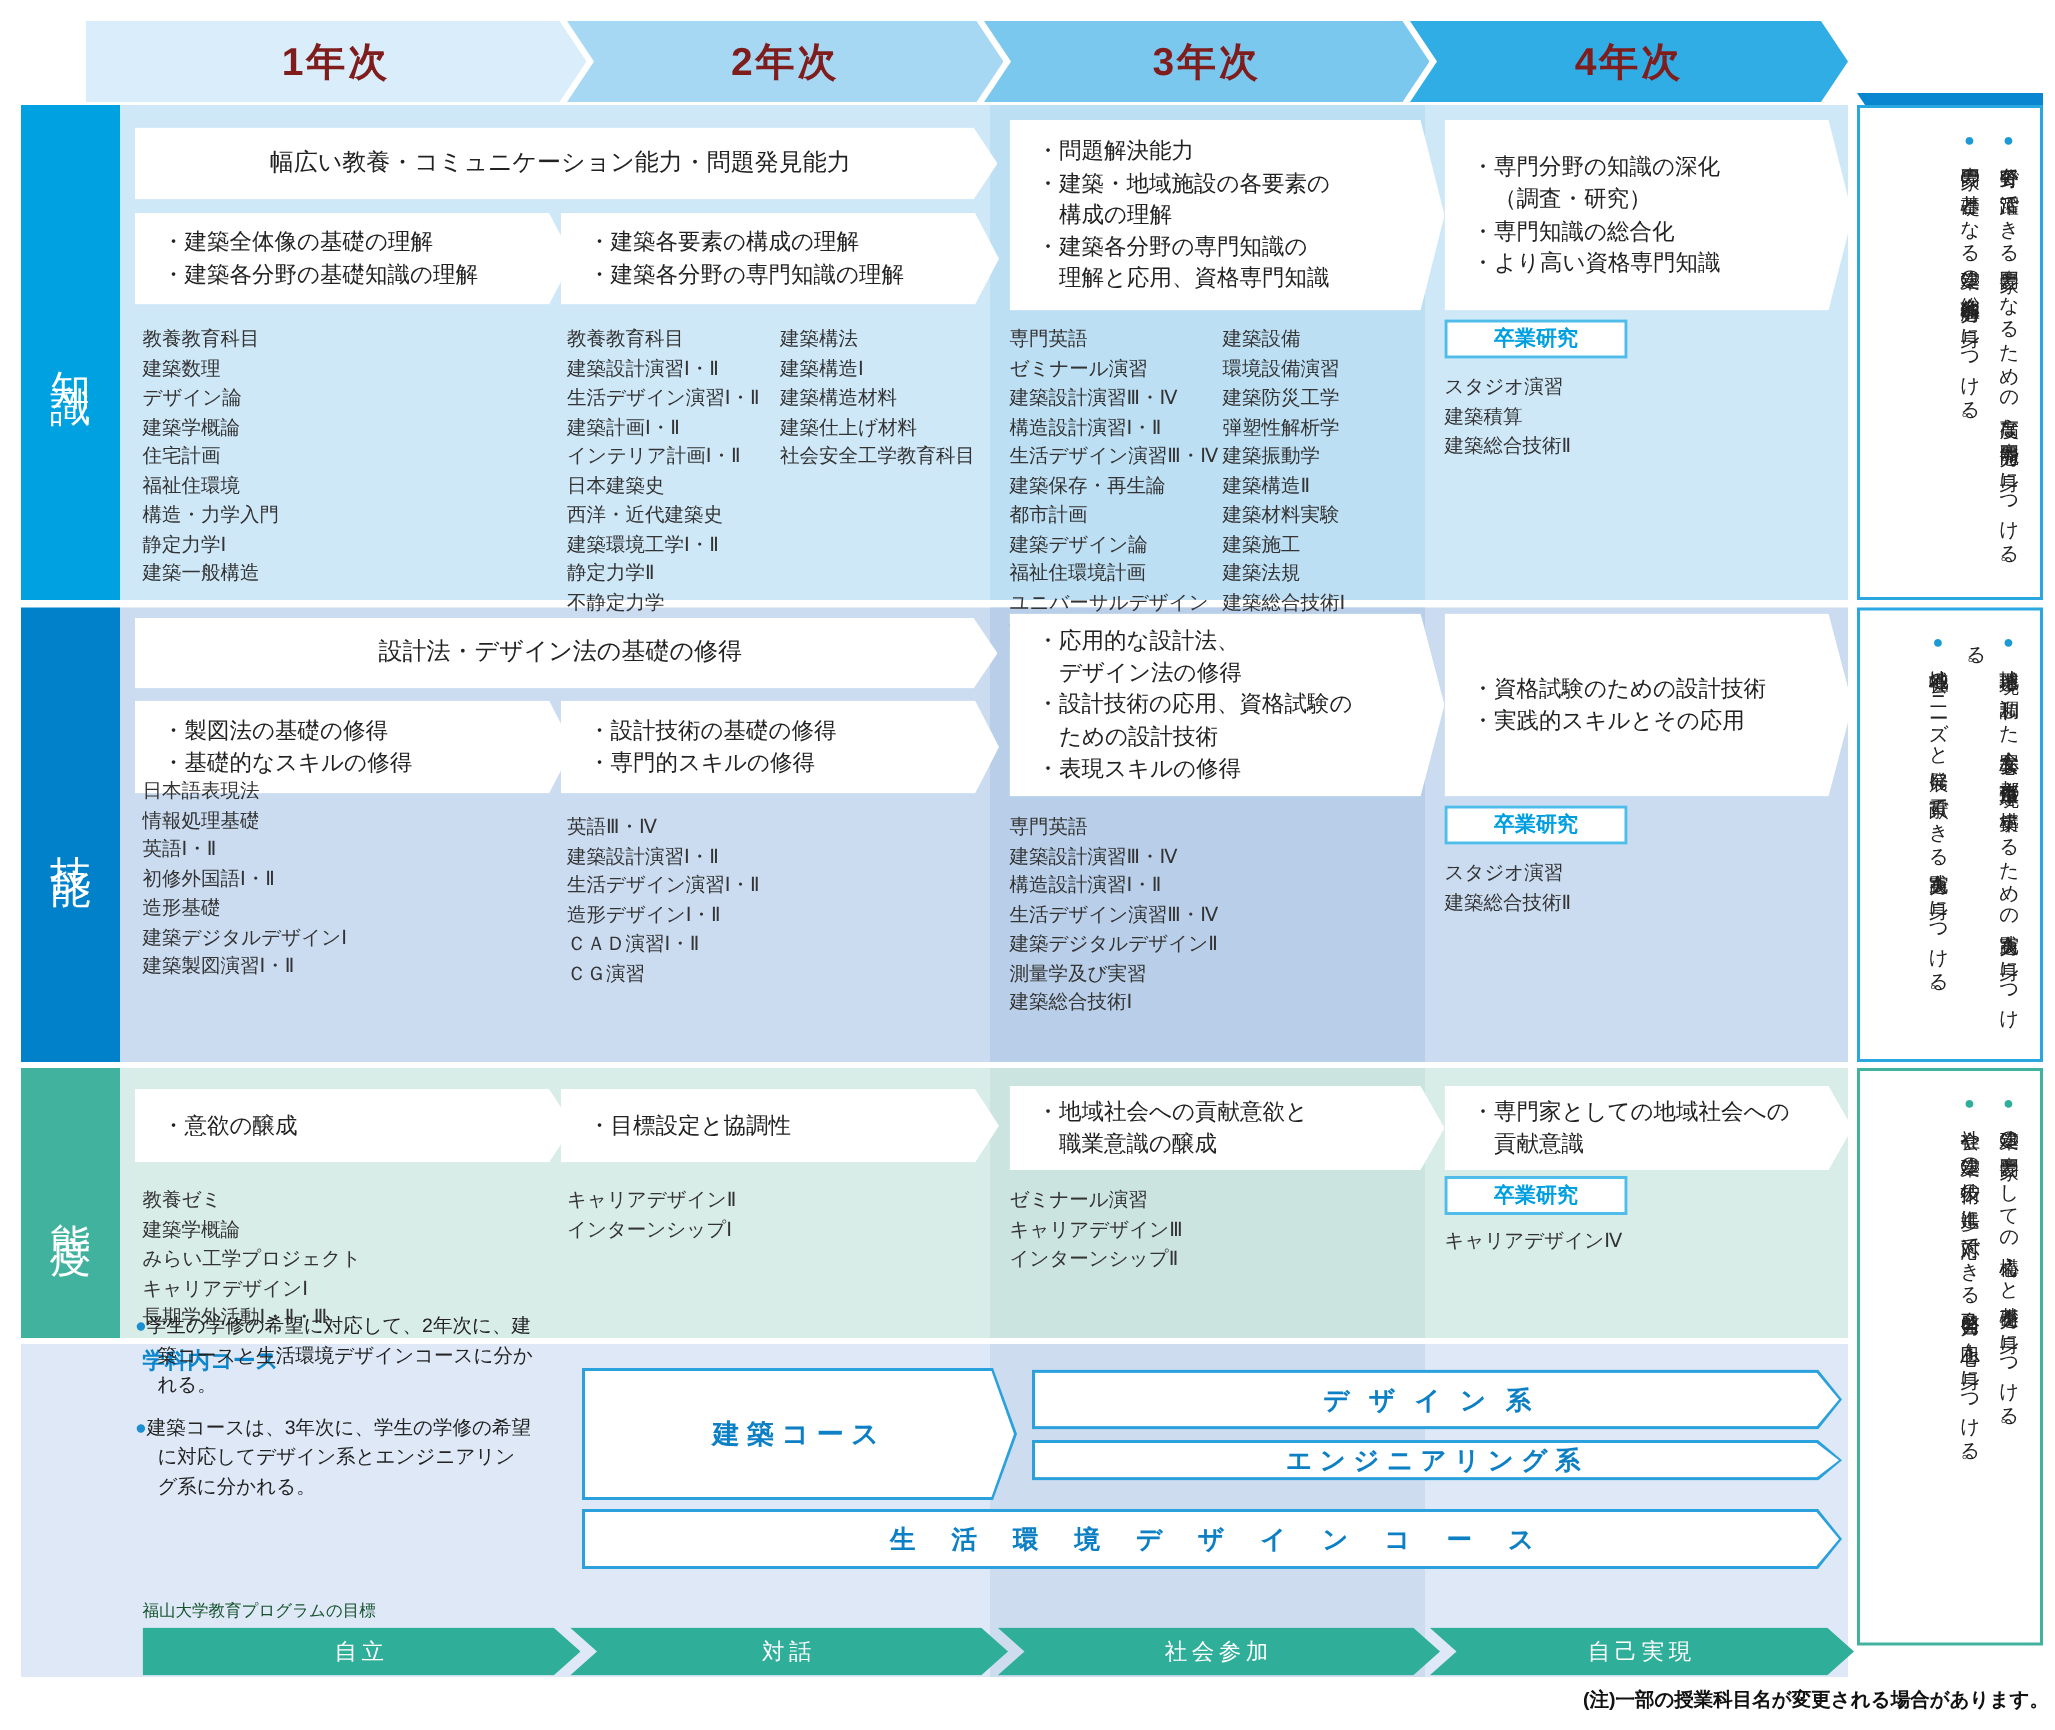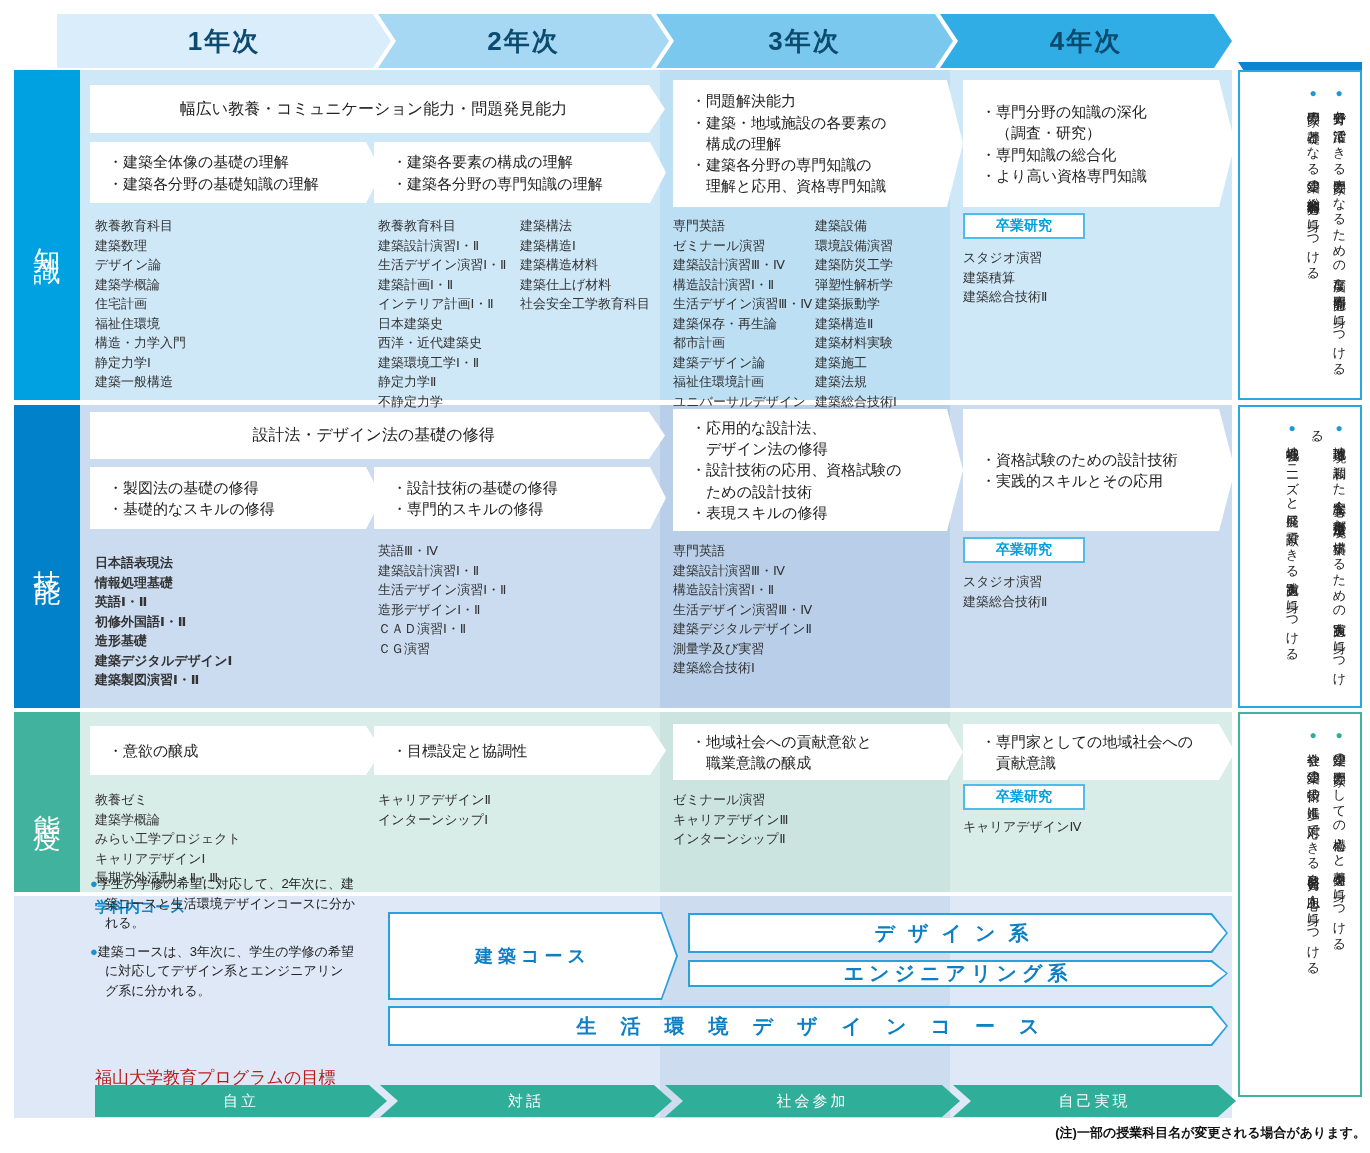--- a/index.html
+++ b/index.html
@@ -2,21 +2,21 @@
 <html style="--year1: #d9edfb; --year2: #a7d8f3; --year3: #7bc8ef; --year4: #31ade6; --goal_header: #0a86d1; --rail_knowledge: #00a1e0; --rail_skills: #0081c9; --rail_attitude: #40b29d; --row_knowledge: #cfe8f8; --band_knowledge: #bddff3; --row_skills: #cbdcf1; --band_skills: #b9cfe9; --row_attitude: #d8ece8; --band_attitude: #cbe4df; --bottom_panel: #dee8f6; --band_bottom: #cedcef; --accent_blue: #0d80c5; --accent_teal: #2fae9a; --badge_text: #00a0e0;"><head>
 <meta charset="utf-8">
 <style>
   html,body{margin:0;padding:0;background:#fff;}
   body{font-family:"Liberation Sans","DejaVu Sans",sans-serif;}
   .canvas{position:relative;width:1370px;height:1153px;background:#fff;overflow:hidden;}
   .abs{position:absolute;box-sizing:border-box;}
 
   
   .chev{display:flex;align-items:center;justify-content:center;font-weight:bold;
-        font-size:26px;color:#0c4a6e;letter-spacing:2px;height:54px;top:14px;}
+        font-size:26px;color:#7f1d1d;letter-spacing:2px;height:54px;top:14px;}
   .tip-right{clip-path:polygon(0 0,calc(100% - 18px) 0,100% 50%,calc(100% - 18px) 100%,0 100%);}
   .tip-both{clip-path:polygon(0 0,calc(100% - 18px) 0,100% 50%,calc(100% - 18px) 100%,0 100%,18px 50%);}
   .notch-left{clip-path:polygon(0 0,100% 0,100% 100%,0 100%,18px 50%);}
   .goal-chev{background:var(--goal_header,#0a86d1);color:#fff;font-size:23px;letter-spacing:4px;}
 
   
   .rail{left:14px;width:66px;display:flex;align-items:center;justify-content:center;
         color:#fff;font-size:27px;font-weight:500;writing-mode:vertical-rl;letter-spacing:9px;}
 
   
@@ -44,32 +44,32 @@
   .gpara{margin-block-end:4px;}
   .gb{font-size:12px;}
   .gb.blue{color:#1b9ad6;}
   .gb.teal{color:var(--accent_teal,#2fae9a);}
 
   
   .barrow{background:#2aa0dc;clip-path:polygon(0 0,calc(100% - 16px) 0,100% 50%,calc(100% - 16px) 100%,0 100%);}
   .barrow-fill{position:absolute;inset:2px;background:#fff;
                clip-path:polygon(0 0,calc(100% - 15px) 0,100% 50%,calc(100% - 15px) 100%,0 100%);}
   .barrow-label{position:absolute;inset:0;display:flex;align-items:center;justify-content:center;
-                color:var(--accent_blue,#0d80c5);font-weight:bold;font-size:20px;}
+                color:var(--accent_blue,#0d80c5);font-weight:bold;font-size:17px;}
 
   
   .parrow{top:1085px;height:32px;background:var(--accent_teal,#2fae9a);color:#fff;
           display:flex;align-items:center;justify-content:center;font-size:15px;
           font-weight:500;letter-spacing:3px;}
 
   
   .section-heading{font-size:15px;font-weight:bold;color:#0c86cc;}
   .note{font-size:13px;line-height:1.5;color:#222;text-indent:-1.15em;padding-left:1.15em;margin:0 0 9px 0;}
   .note .nb{color:#1b8fd0;}
-  .small-label{font-size:17px;color:#b91c1c;}
+  .small-label{font-size:11px;color:#14532d;}
   .footnote{font-size:13px;font-weight:600;color:#111;}
 </style>
 </head>
 <body>
 
 <div class="canvas">
 
   <div class="abs chev tip-right" style="left:57px;width:334px;background:var(--year1,#d9edfb);">
     <span>1年次</span>
   </div>
@@ -215,21 +215,21 @@
 ・実践的スキルとその応用</div>
   </div>
   <div class="abs wbox" style="left:673px;top:409px;width:290px;height:122px;">
     <div class="htext">・応用的な設計法、
 　デザイン法の修得
 ・設計技術の応用、資格試験の
 　ための設計技術
 ・表現スキルの修得</div>
   </div>
 
-  <div class="abs clist" style="left:95px;top:553px;font-weight:bold;">
+  <div class="abs clist" style="left:95px;top:517px;">
       <div>日本語表現法</div>
       <div>情報処理基礎</div>
       <div>英語Ⅰ・Ⅱ</div>
       <div>初修外国語Ⅰ・Ⅱ</div>
       <div>造形基礎</div>
       <div>建築デジタルデザインⅠ</div>
       <div>建築製図演習Ⅰ・Ⅱ</div>
     </div>
   <div class="abs clist" style="left:378px;top:541px;">
       <div>英語Ⅲ・Ⅳ</div>

